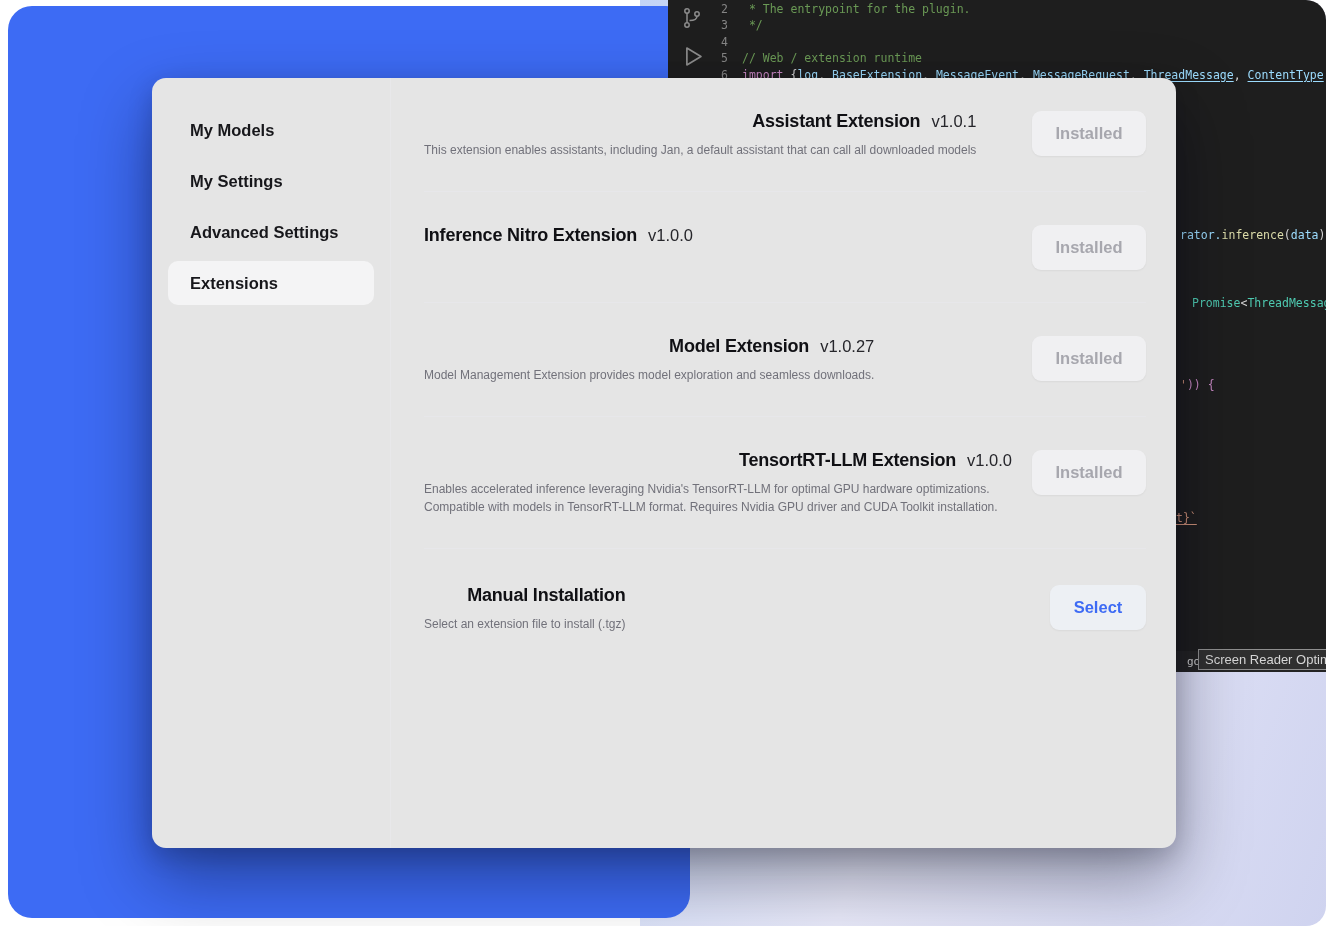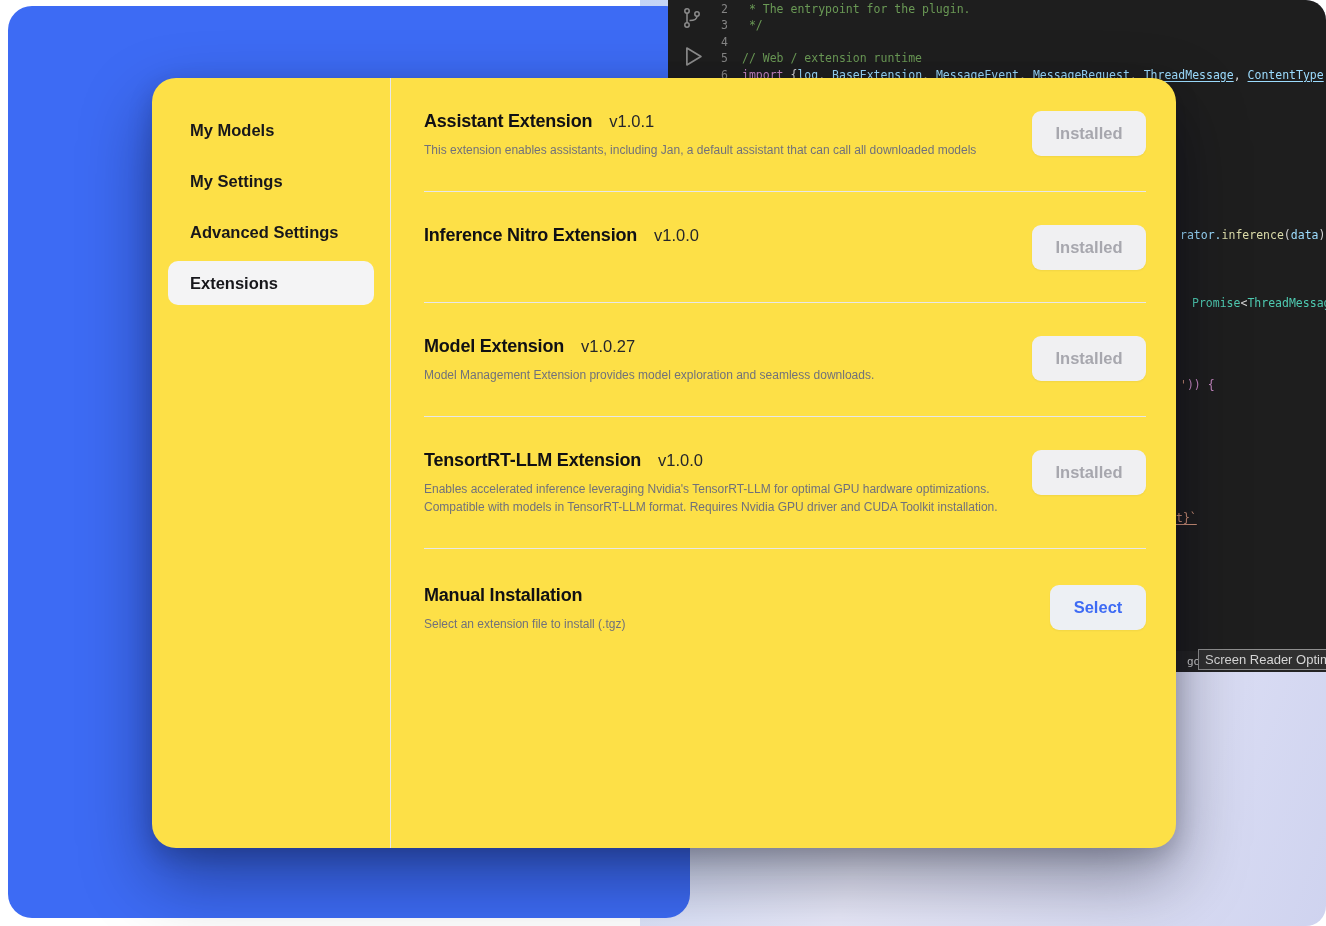--- a/index.html
+++ b/index.html
@@ -57,42 +57,42 @@
   }
   .st-box{
     position:absolute; left:530px; bottom:2px;
     border:1px solid #8f8f8f; background:#303030; color:#d6d6d6;
     font-size:13px; padding:2px 6px; white-space:nowrap;
   }
 
   
   .card{
     position:absolute; left:152px; top:78px; width:1024px; height:770px;
-    background:#fde047; border-radius:24px; display:flex; overflow:hidden;
+    background:#e5e5e5; border-radius:14px; display:flex; overflow:hidden;
     box-shadow:0 30px 70px rgba(2,6,23,.40), 0 8px 24px rgba(2,6,23,.18);
   }
   .sidebar{
     width:239px; flex:none; border-right:1px solid #e8e8ea;
     padding:30px 16px 0 16px;
   }
   .nav-item{
     height:44px; display:flex; align-items:center; padding:0 22px;
     font-size:16.5px; font-weight:700; color:#17171b;
     border-radius:10px; margin-bottom:7px; cursor:pointer;
   }
   .nav-item.active{ background:#f4f4f5; }
 
   .content{ flex:1; padding:0 30px 0 33px; }
   .ext{
     display:flex; justify-content:space-between; align-items:flex-start;
     padding:33px 0 32px; border-bottom:1px solid #e7e7ea;
   }
   .ext:last-child{ border-bottom:none; padding-top:36px; }
   .ext-text{ max-width:592px; }
-  .trow{ display:flex; align-items:baseline; gap:17px; }
+  .trow{ display:flex; align-items:baseline; gap:11px;justify-content:flex-end; }
   .ext-title{ margin:0; font-size:18px; font-weight:700; color:#101014; letter-spacing:-.2px; }
   .ver{ font-size:16.5px; font-weight:500; color:#26262b; }
   .desc{ margin:9px 0 0; font-size:12px; line-height:1.5; color:#71717a; }
   .link{ color:#3e74f6; text-decoration:none; cursor:pointer; }
 
   .btn{
     flex:none; margin-left:20px; min-width:114px; height:45px;
     border:none; border-radius:9px; font-family:inherit;
     font-size:16.5px; font-weight:600; cursor:pointer;
     box-shadow:0 1px 2px rgba(0,0,0,.05);

